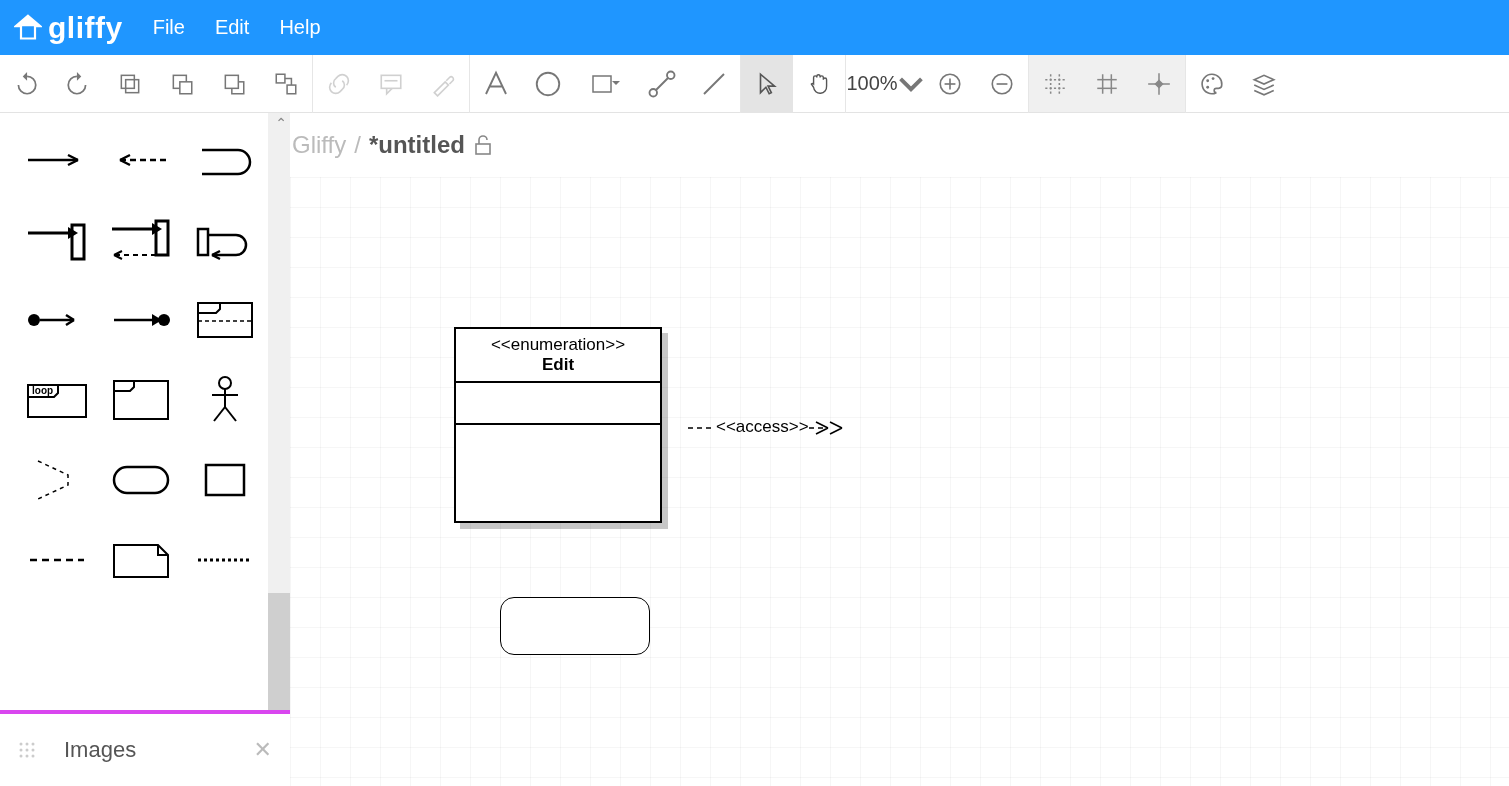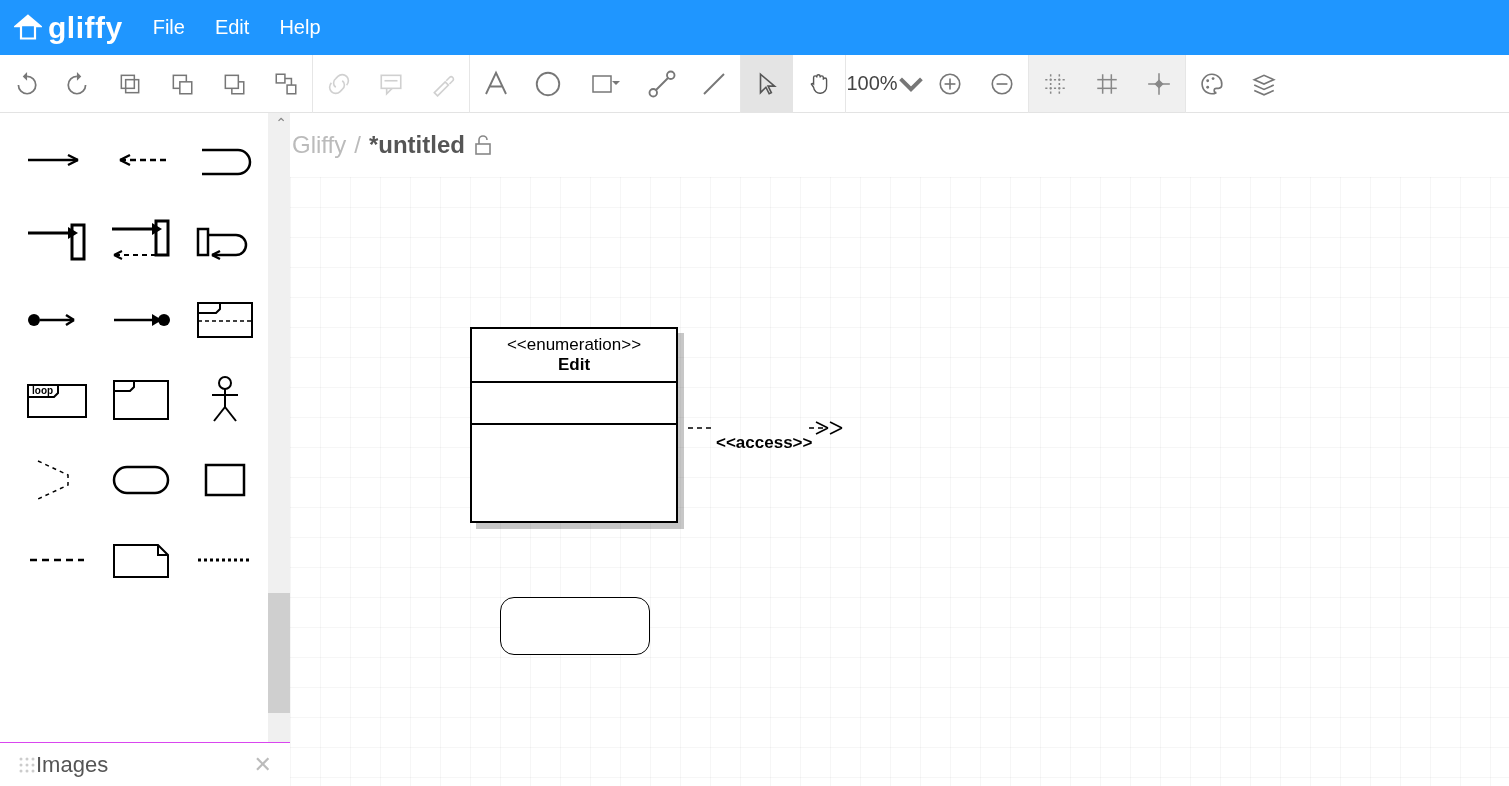--- a/index.html
+++ b/index.html
@@ -25,21 +25,21 @@
 
   
   .body-row { display:flex; height: calc(786px - 55px - 58px); }
 
   
   .sidebar { width:290px; display:flex; flex-direction:column; background:#fff; position:relative; }
   .shape-library { flex:1; overflow:hidden; position:relative; padding:10px 16px 0 20px; }
   .shape-grid { display:grid; grid-template-columns: repeat(3, 74px); gap: 6px 10px; }
   .shape-cell { width:74px; height:74px; display:flex; align-items:center; justify-content:center; cursor:move;font-weight:bold; }
   .shape-cell svg { width:66px; height:50px; }
-  .panel-bottom { height:44px; border-top:1px solid #d946ef; display:flex; align-items:center; padding:0 18px; gap:0; color:#555; font-size:22px; }
+  .panel-bottom { height:76px; border-top:4px solid #d946ef; display:flex; align-items:center; padding:0 18px; gap:28px; color:#555; font-size:22px; }
   .panel-bottom .close { margin-left:auto; color:#bbb; font-size:22px; cursor:pointer; }
   .scroll-gutter { position:absolute; top:0; right:0; width:22px; height:100%; background:#f0f0f0; }
   .scroll-thumb { position:absolute; right:0; width:22px; background:#cfcfcf; }
   .scroll-up { position:absolute; right:3px; top:2px; color:#888; font-size:14px; }
 
   
   .canvas-area { flex:1; position:relative; background:#fff; }
   .doc-title { position:absolute; left:0; top:18px; font-size:24px; color:#bbb; display:flex; align-items:center; gap:8px; padding-left:2px;}
   .doc-title .fname { color:#555; font-weight:600;text-align:center; }
   .canvas-grid { position:absolute; left:0; top:64px; right:0; bottom:0;
@@ -411,34 +411,34 @@
       <span>Gliffy</span>
       <span>/</span>
       <span class="fname">*untitled</span>
       <svg width="20" height="22" viewBox="0 0 20 22">
           <rect x="3" y="10" width="14" height="10" fill="none" stroke="#888" stroke-width="1.6"></rect>
           <path d="M6 10 L6 6 a4 4 0 0 1 8 0" fill="none" stroke="#888" stroke-width="1.6"></path>
         </svg>
     </div>
     <div class="canvas-grid">
 
-      <div class="uml-class" style="left:180px; top:150px; width:208px; height:196px;">
+      <div class="uml-class" style="left:164px; top:150px; width:208px; height:196px;">
         <div class="head">
           <span class="stereo">&lt;&lt;enumeration&gt;&gt;</span>
           <span class="cname">Edit</span>
         </div>
         <div class="sect" style="height:42px;"></div>
         <div class="sect" style="height:86px;"></div>
       </div>
 
       <svg style="position:absolute; left:394px; top:236px;" width="170" height="30">
         <line x1="4" y1="15" x2="30" y2="15" stroke="#000" stroke-width="1.6" stroke-dasharray="5,4"></line>
         <line x1="125" y1="15" x2="144" y2="15" stroke="#000" stroke-width="1.6" stroke-dasharray="5,4"></line>
         <path d="M144 15 L132 9 M144 15 L132 21" stroke="#000" stroke-width="1.6" fill="none"></path>
         <path d="M158 15 L146 9 M158 15 L146 21" stroke="#000" stroke-width="1.6" fill="none"></path>
       </svg>
-      <span style="position:absolute; left:426px; top:256px; font-size:17px;font-weight:bold;">&lt;&lt;access&gt;&gt;</span>
+      <span style="position:absolute; left:426px; top:240px; font-size:17px;">&lt;&lt;access&gt;&gt;</span>
 
       <div class="rounded-box" style="left:210px; top:420px; width:150px; height:58px;"></div>
     </div>
   </div>
 
 </div>
 
 </body></html>

